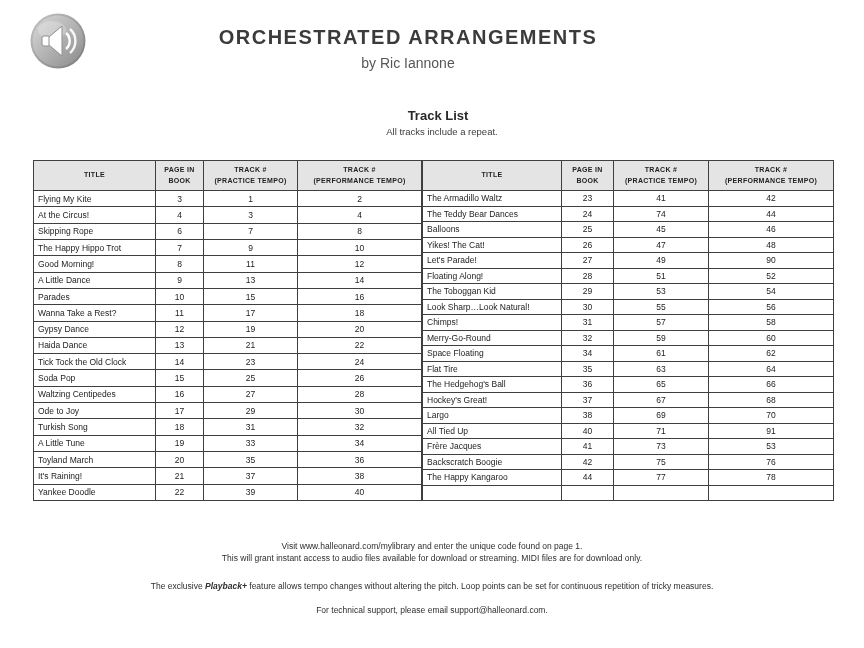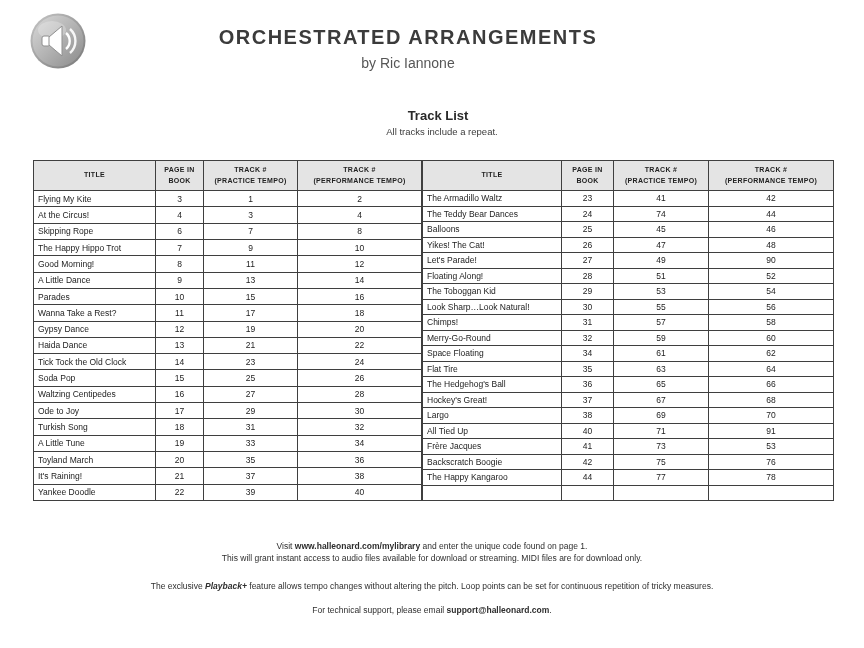--- a/index.html
+++ b/index.html
@@ -74,21 +74,21 @@
   table.tracks td.title-cell {
     text-align: left;
     padding-left: 4px;
   }
 
   
   .footer-block { position: absolute; left: 0; width: 864px; text-align: center; font-size: 8.5px; color: #2e2e2e; line-height: 11.5px; }
   .footer-1 { top: 541px; }
   .footer-2 { top: 581px; }
   .footer-3 { top: 605px; }
-  .b { font-weight: bold; }
+  .b { font-weight: normal; }
   .bi { font-weight: bold; font-style: italic; }
 </style>
 </head>
 <body>
 
 <div class="audio-badge">
   <svg width="58" height="58" viewBox="0 0 58 58">
     <defs>
       <linearGradient id="ball" x1="0" y1="0" x2="1" y2="1">
         <stop offset="0" stop-color="#d9d9d9"></stop>

